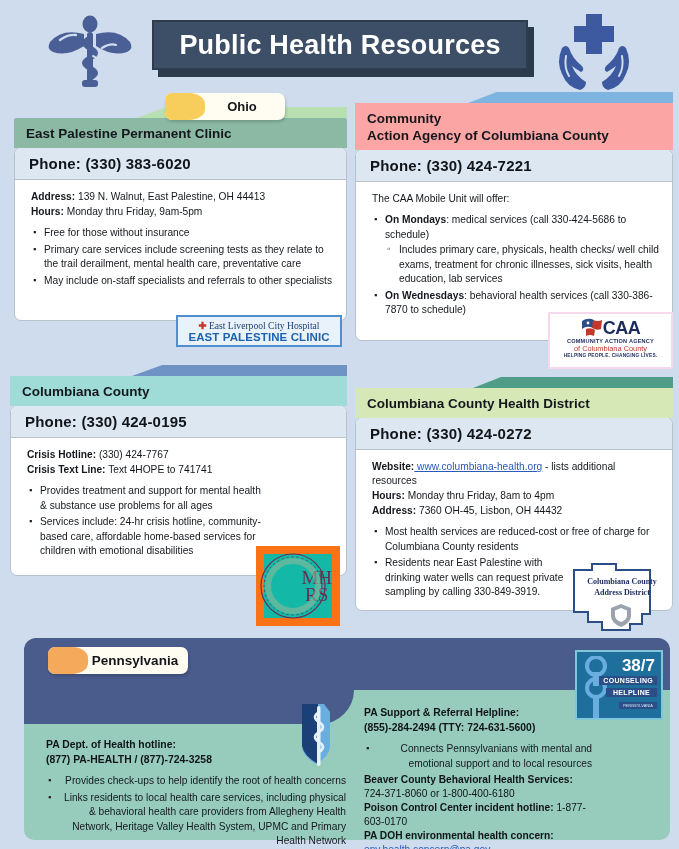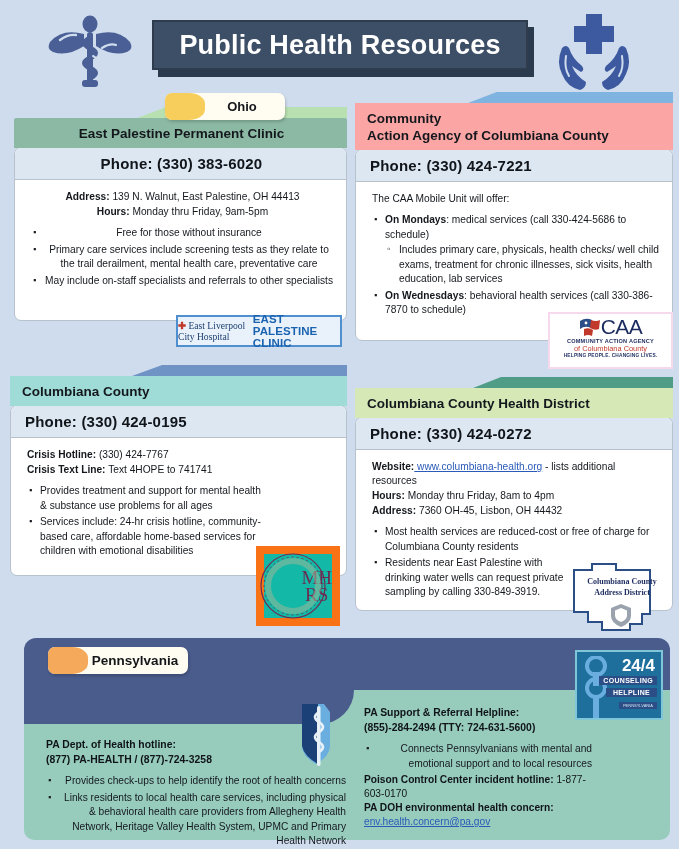--- a/index.html
+++ b/index.html
@@ -96,51 +96,51 @@
   ul.bl ul.sub > li {
     font-size: 10.2px; line-height: 14.5px; padding-left: 14px;
     position: relative; margin-top: 1px;
   }
   ul.bl ul.sub > li::before {
     content: "◦"; position: absolute; left: 2px; top: -1px; font-size: 10px;
   }
   .wlink { color: #2a5bb8; }
 
   
-  #card-epc  { left: 14px;  top: 118px; width: 333px; text-align: center; }
+  #card-epc  { left: 14px;  top: 118px; width: 333px; }
   #card-epc  .hdr { background: #8cb9a4; border-radius: 2px 2px 0 0; }
   #card-epc  .ribbon { background: #b9e0b0; width: 210px; right: 0; }
   #card-caa  { left: 355px; top: 103px; width: 318px; }
   #card-caa  .hdr { background: #fca5a5; }
   #card-caa  .ribbon { background: #7fb4e0; width: 205px; right: 0; }
   #card-mhrs { left: 10px;  top: 376px; width: 337px; }
   #card-mhrs .hdr { background: #9fdcd8; }
   #card-mhrs .ribbon { background: #6f93c4; width: 215px; right: 0; }
   #card-cchd { left: 355px; top: 388px; width: 318px; }
   #card-cchd .hdr { background: #d6e8b6; }
   #card-cchd .ribbon { background: #4f9d86; width: 200px; right: 0; }
 
   
   .logo { position: absolute; }
   #logo-elch {
     left: 176px; top: 315px; width: 166px; height: 32px;
     background: #e9f2fa; border: 2px solid #4f8fd0;
-    display: flex; flex-direction: row; justify-content: center;
+    display: flex; flex-direction: column; justify-content: center;
     align-items: center; z-index: 20;
   }
   #logo-elch .l1 { font-size: 9.6px; color: #1c3f70; font-family: "Liberation Serif", serif; }
   #logo-elch .l1 .cross { color: #c0392b; font-weight: bold; }
   #logo-elch .l2 { font-size: 11.5px; color: #1b63b0; font-weight: bold; letter-spacing: .1px; }
 
   #logo-caa {
     left: 548px; top: 312px; width: 125px; height: 57px;
     background: #ffffff; border: 2px solid #f6d9ec; z-index: 20;
     padding: 3px 4px; text-align: center;
   }
-  #logo-caa .big { font-size: 21px; font-weight: normal; color: #1c2b5e; line-height: 20px; letter-spacing: -.5px; }
+  #logo-caa .big { font-size: 18px; font-weight: bold; color: #1c2b5e; line-height: 20px; letter-spacing: -.5px; }
   #logo-caa .s1 { font-size: 5.6px; font-weight: bold; color: #1c2b5e; letter-spacing: .2px; }
   #logo-caa .s2 { font-size: 7.4px; color: #c0392b; }
   #logo-caa .s3 { font-size: 4.8px; font-weight: bold; color: #1c2b5e; letter-spacing: .2px; }
   #logo-caa .flagmark { display:inline-block; width: 22px; height: 20px; vertical-align: -3px; }
 
   #logo-mhrs {
     left: 256px; top: 546px; width: 84px; height: 80px;
     background: #14b8a6; border: 8px solid #f97316; z-index: 20;
     display: flex; align-items: center; justify-content: flex-end;
   }
@@ -400,39 +400,42 @@
       </ul>
     </div>
 
     <div class="pa-col" id="pa-right">
       <div class="hd">PA Support &amp; Referral Helpline:</div>
       <div class="hd">(855)-284-2494 (TTY: 724-631-5600)</div>
       <ul class="bl">
         <li>Connects Pennsylvanians with mental and emotional support and to local resources</li>
       </ul>
       <div class="line">
+        <b>Beaver County Behavioral Health Services:</b><span> 724-371-8060 or 1-800-400-6180</span>
+      </div>
+      <div class="line">
         <b>Poison Control Center incident hotline:</b><span> 1-877-603-0170</span>
       </div>
       <div class="line">
         <b>PA DOH environmental health concern:</b>
       </div>
       <div class="line">
         <a class="mail" href="#">env.health.concern@pa.gov</a>
       </div>
     </div>
   </div>
 
   <div id="logo-247">
     <svg viewBox="0 0 30 66" width="30" height="66" style="position:absolute;left:4px;top:4px">
       <circle cx="15" cy="10" r="9" fill="none" stroke="#6aaee0" stroke-width="4"></circle>
       <circle cx="15" cy="32" r="9" fill="none" stroke="#6aaee0" stroke-width="4"></circle>
       <rect x="12" y="16" width="6" height="14" fill="#6aaee0"></rect>
       <rect x="12" y="40" width="6" height="22" fill="#6aaee0"></rect>
     </svg>
-    <div class="n">24/4</div>
+    <div class="n">38/7</div>
     <div class="c1">COUNSELING</div>
     <div class="c2">HELPLINE</div>
     <div class="c3">PENNSYLVANIA</div>
   </div>
 
   <div class="state-tab" id="tab-pa">
     <div class="knob"></div>
     <div class="lbl">Pennsylvania</div>
   </div>
 

